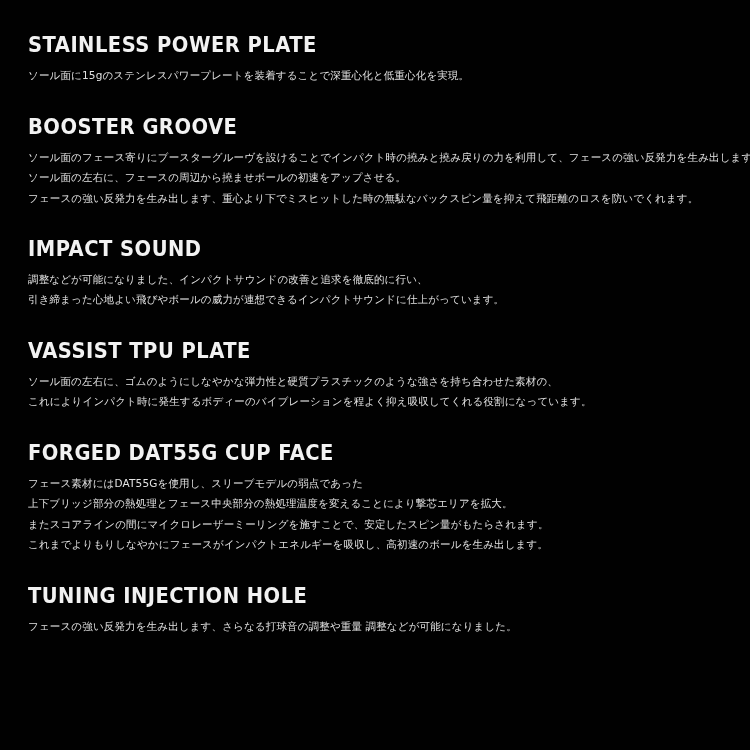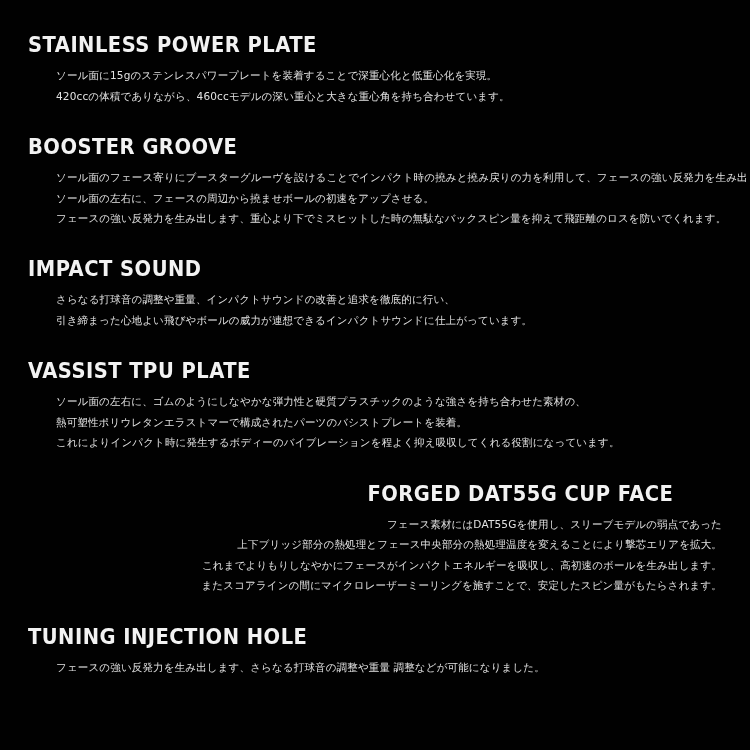--- a/index.html
+++ b/index.html
@@ -40,76 +40,73 @@
   .section-body {
     margin: 0;
   }
   .body-line {
     font-family: "DejaVu Sans", sans-serif;
     font-size: 10.5px;
     line-height: 1.95;
     color: #e2e2e2;
     letter-spacing: 0.15px;
     white-space: nowrap;
-    margin-left: 28px;
   }
   
   .s1 { margin-top: 12px; margin-bottom: 30px; }
   .s2 { margin-bottom: 30px; }
   .s3 { margin-bottom: 30px; }
   .s4 { margin-bottom: 30px; }
-  .s5 { margin-bottom: 30px; text-align: right; }
+  .s5 { margin-bottom: 30px; }
   .s6 { margin-bottom: 0; }
 </style>
 </head>
 <body>
 
 <div class="page">
 
   <div class="section s1">
     <h2 class="section-title">STAINLESS POWER PLATE</h2>
     <div class="section-body">
       <div class="body-line">ソール面に15gのステンレスパワープレートを装着することで深重心化と低重心化を実現。</div>
-      <div class="body-line">420ccの体積でありながら、460ccモデルの深い重心と大きな重心角を持ち合わせています。</div>
     </div>
   </div>
 
   <div class="section s2">
     <h2 class="section-title">BOOSTER GROOVE</h2>
     <div class="section-body">
       <div class="body-line">ソール面のフェース寄りにブースターグルーヴを設けることでインパクト時の撓みと撓み戻りの力を利用して、フェースの強い反発力を生み出します。</div>
       <div class="body-line">ソール面の左右に、フェースの周辺から撓ませボールの初速をアップさせる。</div>
       <div class="body-line">フェースの強い反発力を生み出します、重心より下でミスヒットした時の無駄なバックスピン量を抑えて飛距離のロスを防いでくれます。</div>
     </div>
   </div>
 
   <div class="section s3">
     <h2 class="section-title">IMPACT SOUND</h2>
     <div class="section-body">
-      <div class="body-line">さらなる打球音の調整や重量、インパクトサウンドの改善と追求を徹底的に行い、</div>
+      <div class="body-line">調整などが可能になりました、インパクトサウンドの改善と追求を徹底的に行い、</div>
       <div class="body-line">引き締まった心地よい飛びやボールの威力が連想できるインパクトサウンドに仕上がっています。</div>
     </div>
   </div>
 
   <div class="section s4">
     <h2 class="section-title">VASSIST TPU PLATE</h2>
     <div class="section-body">
       <div class="body-line">ソール面の左右に、ゴムのようにしなやかな弾力性と硬質プラスチックのような強さを持ち合わせた素材の、</div>
-      <div class="body-line">熱可塑性ポリウレタンエラストマーで構成されたパーツのバシストプレートを装着。</div>
       <div class="body-line">これによりインパクト時に発生するボディーのバイブレーションを程よく抑え吸収してくれる役割になっています。</div>
     </div>
   </div>
 
   <div class="section s5">
     <h2 class="section-title">FORGED DAT55G CUP FACE</h2>
     <div class="section-body">
       <div class="body-line">フェース素材にはDAT55Gを使用し、スリーブモデルの弱点であった</div>
       <div class="body-line">上下ブリッジ部分の熱処理とフェース中央部分の熱処理温度を変えることにより撃芯エリアを拡大。</div>
+      <div class="body-line">またスコアラインの間にマイクロレーザーミーリングを施すことで、安定したスピン量がもたらされます。</div>
       <div class="body-line">これまでよりもりしなやかにフェースがインパクトエネルギーを吸収し、高初速のボールを生み出します。</div>
-      <div class="body-line">またスコアラインの間にマイクロレーザーミーリングを施すことで、安定したスピン量がもたらされます。</div>
     </div>
   </div>
 
   <div class="section s6">
     <h2 class="section-title">TUNING INJECTION HOLE</h2>
     <div class="section-body">
       <div class="body-line">フェースの強い反発力を生み出します、さらなる打球音の調整や重量 調整などが可能になりました。</div>
     </div>
   </div>
 

